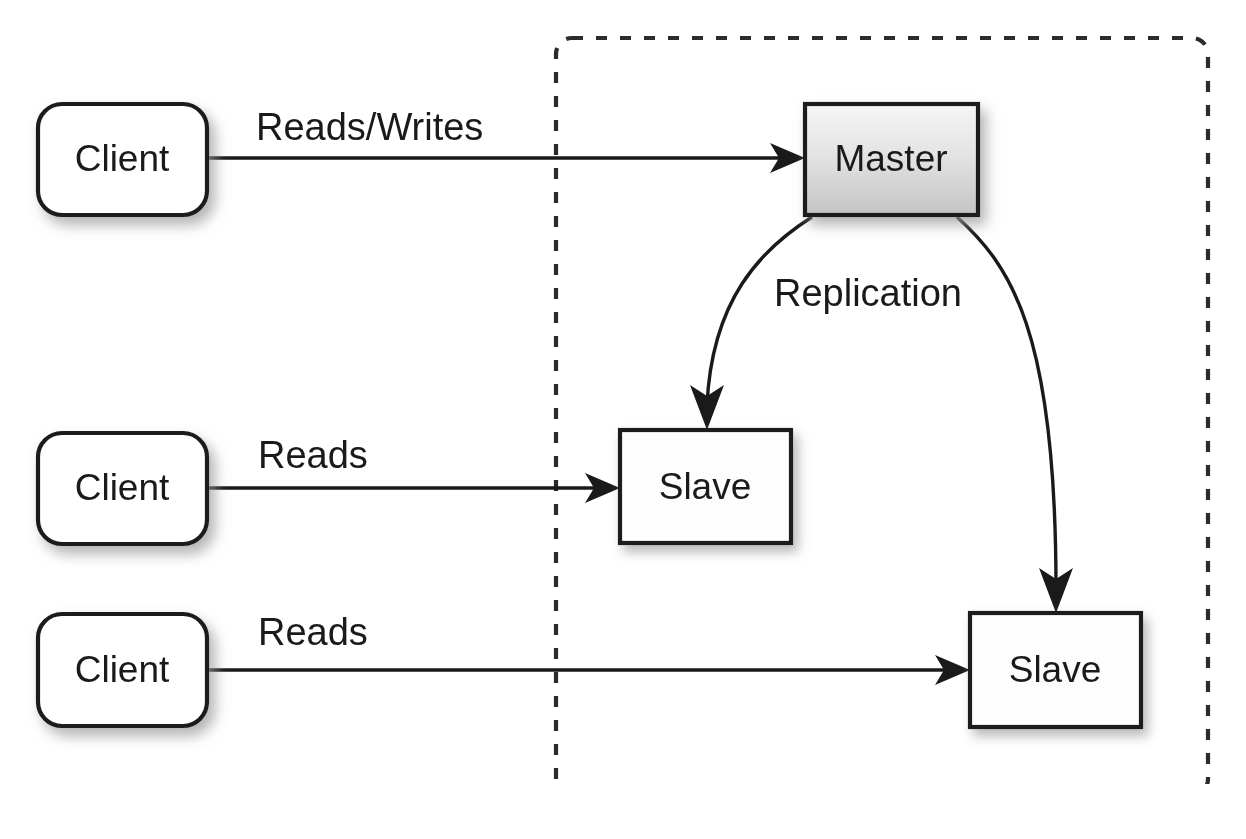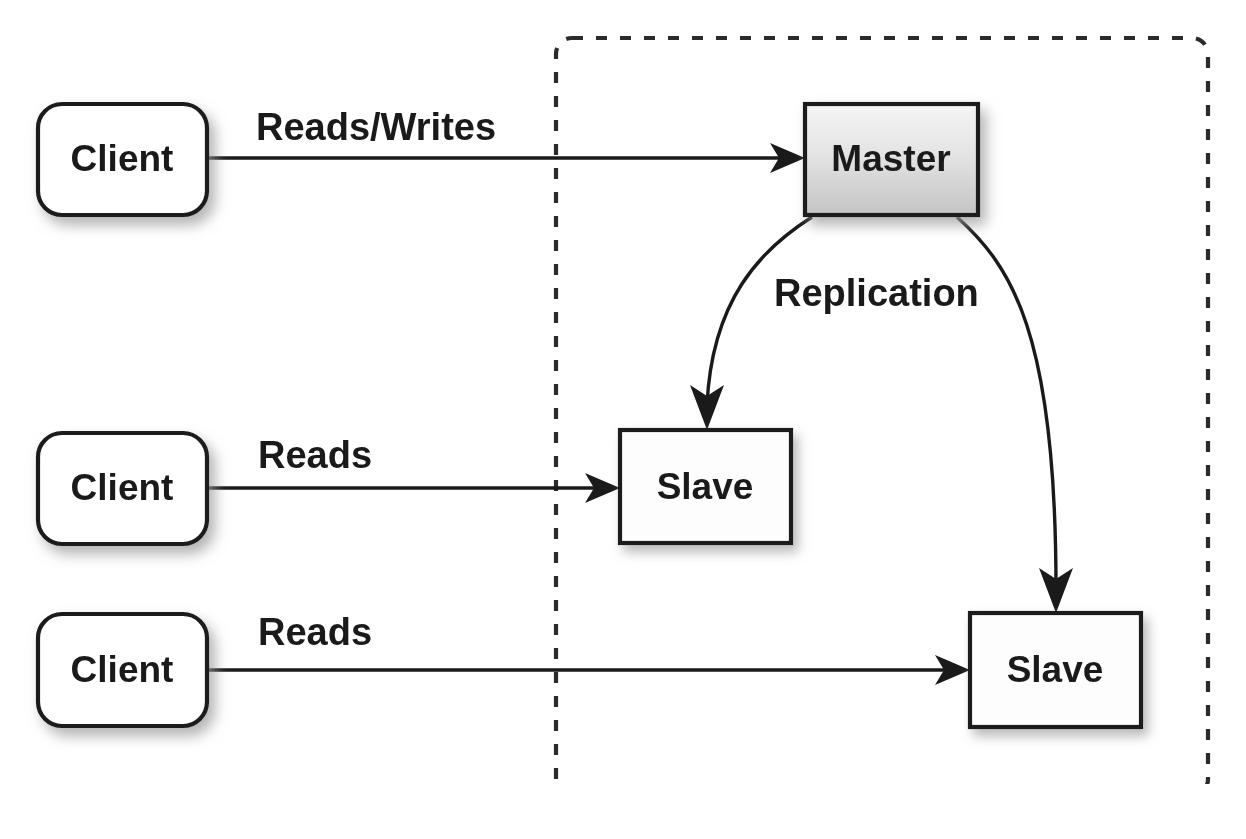--- a/index.html
+++ b/index.html
@@ -7,21 +7,20 @@
     padding: 0;
     background: #ffffff;
   }
   #stage {
     position: relative;
     width: 1246px;
     height: 784px;
     background: #ffffff;
     overflow: hidden;
     font-family: "Liberation Sans", sans-serif;
-    font-weight: bold;
   }
   #diagram-svg {
     position: absolute;
     left: 0;
     top: 0;
     width: 1246px;
     height: 839px;
   }
   .node-label {
     font-family: "Liberation Sans", sans-serif;

